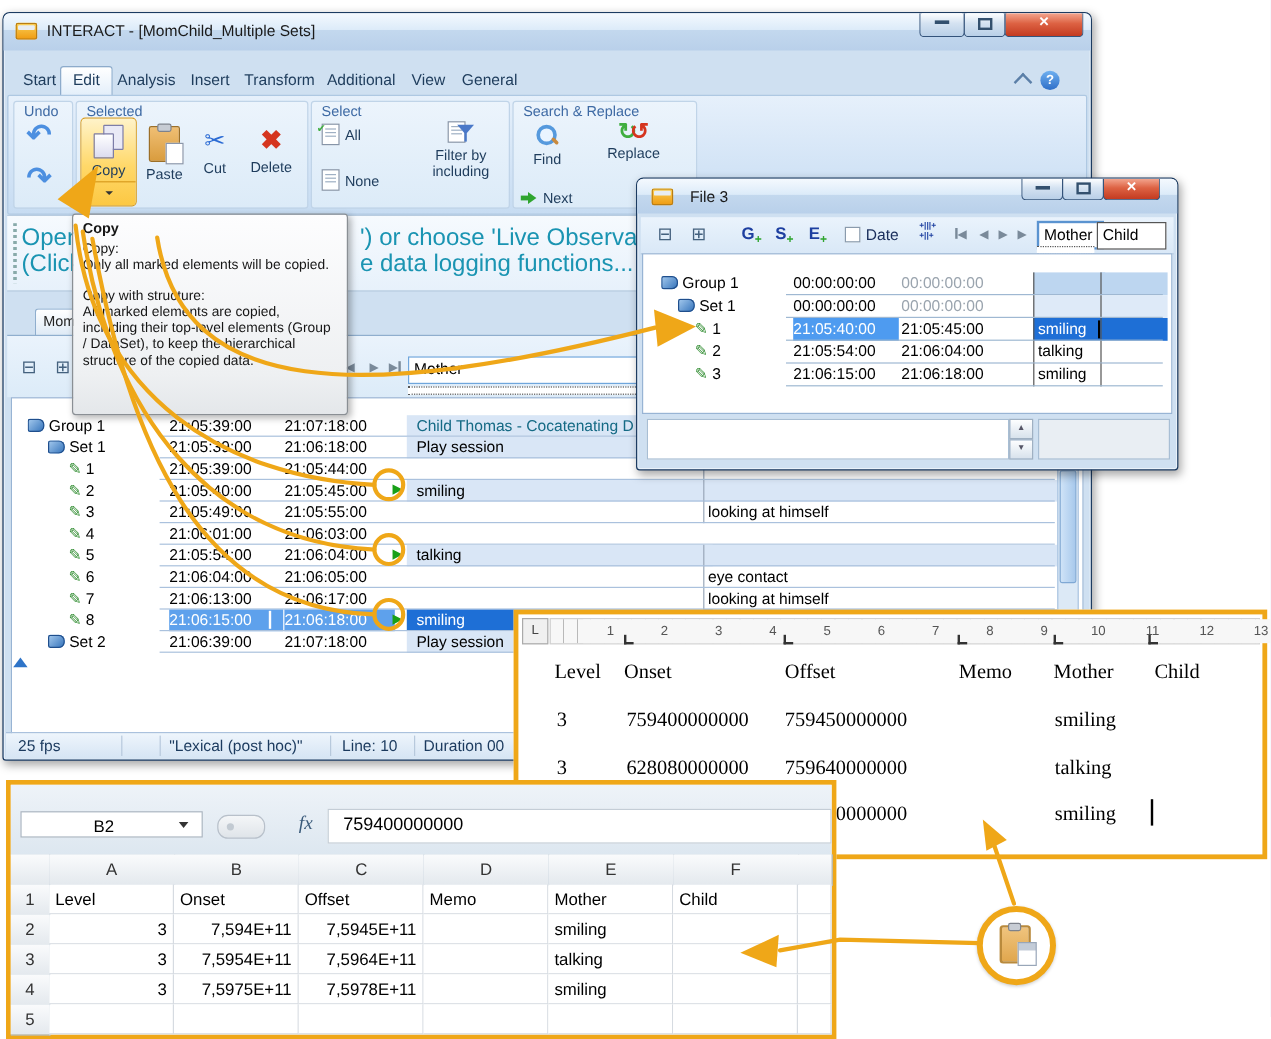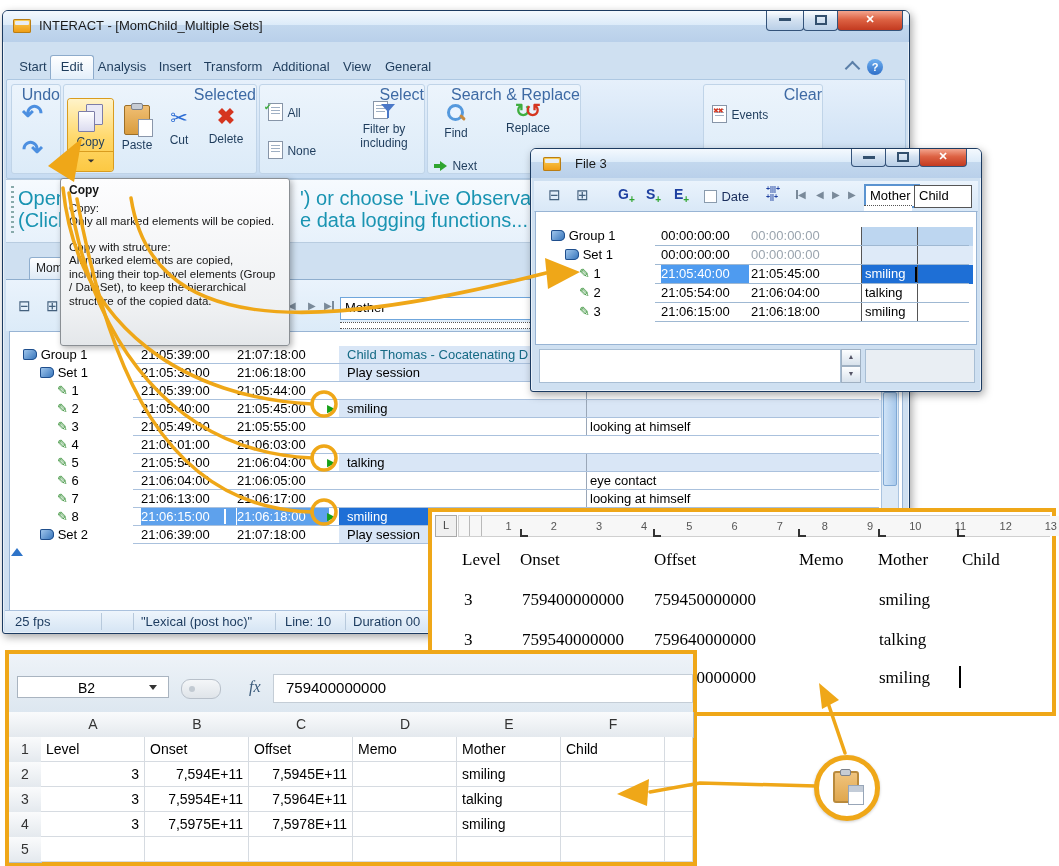--- a/index.html
+++ b/index.html
@@ -25,21 +25,21 @@
   .wbtn .mn{display:inline-block;width:12px;height:3px;background:#33506e;margin-bottom:2px}
 
   
   .tab{position:absolute;top:44px;height:24px;line-height:24px;text-align:center;
        font-size:13px;color:#1e3c5c;border-radius:3px 3px 0 0}
   .tab.active{background:linear-gradient(#fff,#eef5fc 60%,#e2eefa);border:1px solid #8dabcb;border-bottom:none;line-height:22px}
   .ribbon{position:absolute;left:3px;right:3px;top:68px;height:98px;
        background:linear-gradient(#e6f0fb,#d3e4f6 60%,#c7dcf2);border:1px solid #aec8e2;border-radius:2px}
   .rgroup{position:absolute;top:4px;height:88px;background:linear-gradient(#ecf4fc,#dcebf8);
        border:1px solid #c0d4e8;border-radius:3px}
-  .glabel{position:absolute;left:8px;right:0;top:1px;text-align:right;font-size:16px;color:#3e6aa4}
+  .glabel{position:absolute;left:8px;right:0;top:1px;text-align:left;font-size:12px;color:#3e6aa4}
   .rlabel{font-size:12px;color:#1e3c5c}
   .bigbtn{position:absolute;text-align:center;font-size:12px;color:#1e3c5c;border-radius:3px}
   .bigbtn.hl{background:linear-gradient(#fff3c9,#ffd869 55%,#fcc843);box-shadow:0 0 0 1px #d99c1e}
   
   .ic-copy{position:relative;display:inline-block;width:26px;height:28px}
   .ic-copy .p1,.ic-copy .p2{position:absolute;width:15px;height:19px;background:#fff;border:1px solid #7d7da8;border-radius:1px}
   .ic-copy .p1{left:8px;top:0;background:#e9e9f6}
   .ic-copy .p2{left:0;top:7px;background:linear-gradient(#fff,#dcdcf0)}
   
   .ic-paste{position:relative;display:inline-block;width:24px;height:28px;background:linear-gradient(#f0bf74,#d99c3e);border:1px solid #9c6f28;border-radius:2px}
@@ -230,24 +230,20 @@
       <div class="bigbtn" style="left:6px;top:16px;width:44px;height:48px">
         <span class="ic-find" style="margin-top:2px"></span>
         <div>Find</div>
       </div>
       <div class="bigbtn" style="left:70px;top:16px;width:60px;height:48px">
         <div class="ic-repl"><span class="g">↻</span><span class="r">↺</span></div>
         <div>Replace</div>
       </div>
       <span class="abs" style="left:6px;top:72px"><span class="ic-next"></span> <span class="rlabel" style="vertical-align:1px">Next</span></span>
     </div>
-    <div class="rgroup" style="left:696px;width:118px">
-      <div class="glabel">Clear</div>
-      <span class="abs" style="left:8px;top:20px"><span class="ic-page xx"><i></i><i></i><i></i></span> <span class="rlabel" style="vertical-align:4px">Events</span></span>
-    </div>
   </div>
 
   <div class="infobar" style="top:168px;height:62px">
     <span class="dots"></span>
     <span class="infotext" style="left:12px;top:7px">Open</span>
     <span class="infotext" style="left:294px;top:7px">') or choose 'Live Observation'</span>
     <span class="infotext" style="left:12px;top:29px">(Click '</span>
     <span class="infotext" style="left:294px;top:29px">e data logging functions...</span>
   </div>
 
@@ -486,21 +482,21 @@
   <span class="wtext" style="left:222px;top:38px">Offset</span>
   <span class="wtext" style="left:367px;top:38px">Memo</span>
   <span class="wtext" style="left:446px;top:38px">Mother</span>
   <span class="wtext" style="left:530px;top:38px">Child</span>
 
   <span class="wtext" style="left:32px;top:78px">3</span>
   <span class="wtext" style="left:90px;top:78px">759400000000</span>
   <span class="wtext" style="left:222px;top:78px">759450000000</span>
   <span class="wtext" style="left:447px;top:78px">smiling</span>
   <span class="wtext" style="left:32px;top:118px">3</span>
-  <span class="wtext" style="left:90px;top:118px">759540000000</span>
+  <span class="wtext" style="left:90px;top:118px">628080000000</span>
   <span class="wtext" style="left:222px;top:118px">759640000000</span>
   <span class="wtext" style="left:447px;top:118px">talking</span>
   <span class="wtext" style="left:32px;top:156px">3</span>
   <span class="wtext" style="left:90px;top:156px">759750000000</span>
   <span class="wtext" style="left:222px;top:156px">759780000000</span>
   <span class="wtext" style="left:447px;top:156px">smiling</span>
   <span class="cursorbar" style="left:527px;top:154px;height:22px;background:#000"></span>
   <span class="wtext" style="left:6px;top:178px;font-weight:bold">_</span>
 </div>
 

